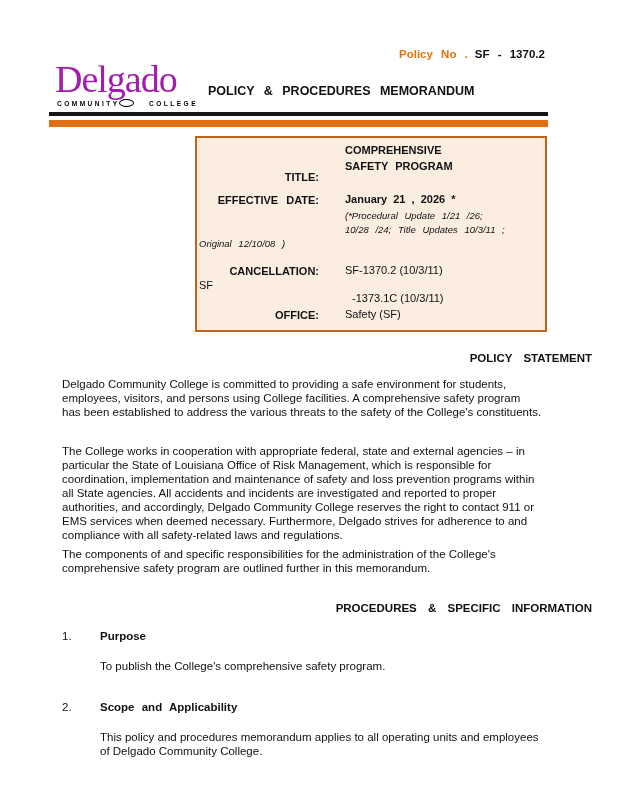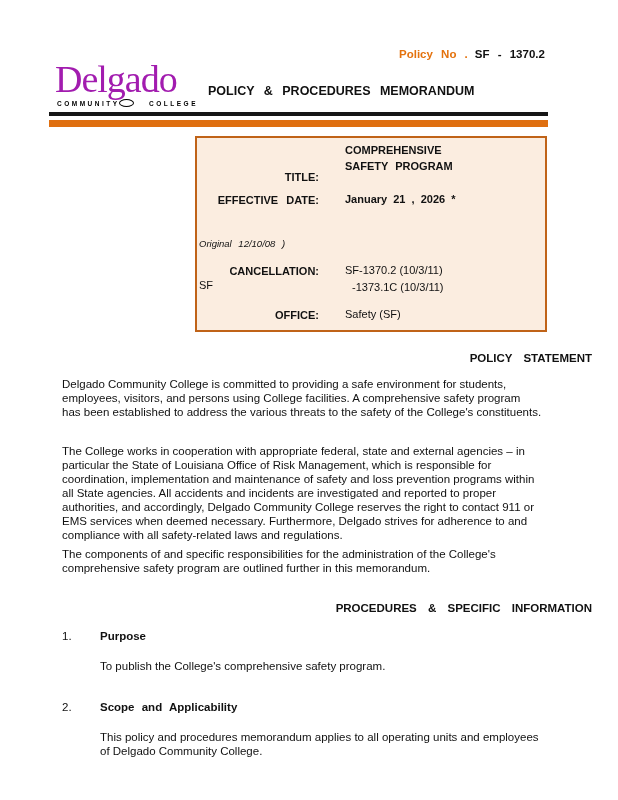--- a/index.html
+++ b/index.html
@@ -53,21 +53,21 @@
 
   .row-title-label { top: 5px; left: 0; margin-top: 28px; }
   .row-title-value { top: 4px; left: 148px; line-height: 16px; word-spacing: 4px; }
   .row-eff-label { top: 56px; left: 0; }
   .row-eff-value { top: 55px; left: 148px; word-spacing: 3px; }
   .row-eff-note { top: 71px; left: 148px; }
   .row-original { top: 99px; left: 2px; }
   .row-cancel-label { top: 127px; left: 0; }
   .row-cancel-value { top: 126px; left: 148px; }
   .row-cancel-prefix { top: 141px; left: 2px; font-size: 11px; }
-  .row-cancel-value2 { top: 143px; left: 155px; text-align: right; }
+  .row-cancel-value2 { top: 154px; left: 155px; text-align: right; }
   .row-office-label { top: 171px; left: 0; }
   .row-office-value { top: 170px; left: 148px; }
 
   
   .heading {
     left: 0; width: 592px; text-align: right;
     font-size: 11.5px; font-weight: bold; word-spacing: 8px; white-space: nowrap;
   }
   .h-policy { top: 352px; }
   .h-proc { top: 602px; }
@@ -107,20 +107,22 @@
 <div class="abs rule-black"></div>
 <div class="abs rule-orange"></div>
 
 <div class="abs info-box">
   <div class="abs label row-title-label">TITLE:</div>
   <div class="abs value bold row-title-value">COMPREHENSIVE
 SAFETY  PROGRAM</div>
 
   <div class="abs label row-eff-label">EFFECTIVE  DATE:</div>
   <div class="abs value bold row-eff-value">January  21 , 2026  *</div>
+  <div class="abs note row-eff-note">(*Procedural   Update  1/21 /26;
+10/28 /24;  Title  Updates  10/3/11  ;</div>
   <div class="abs note row-original">Original   12/10/08   )</div>
 
   <div class="abs label row-cancel-label">CANCELLATION:</div>
   <div class="abs value row-cancel-value">SF-1370.2 (10/3/11)</div>
   <div class="abs row-cancel-prefix">SF</div>
   <div class="abs value row-cancel-value2">-1373.1C (10/3/11)</div>
 
   <div class="abs label row-office-label">OFFICE:</div>
   <div class="abs value row-office-value">Safety (SF)</div>
 </div>

